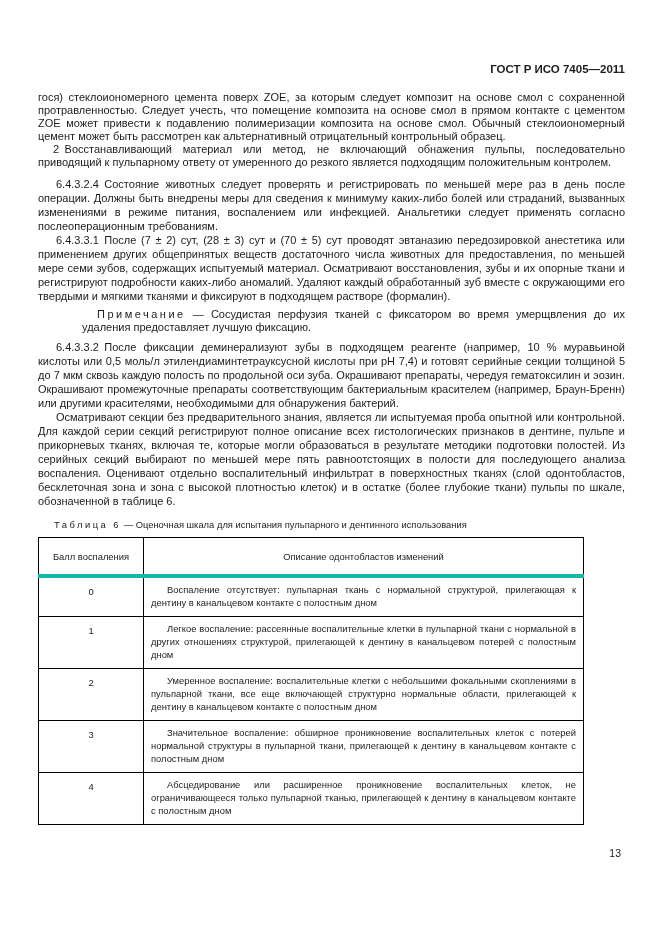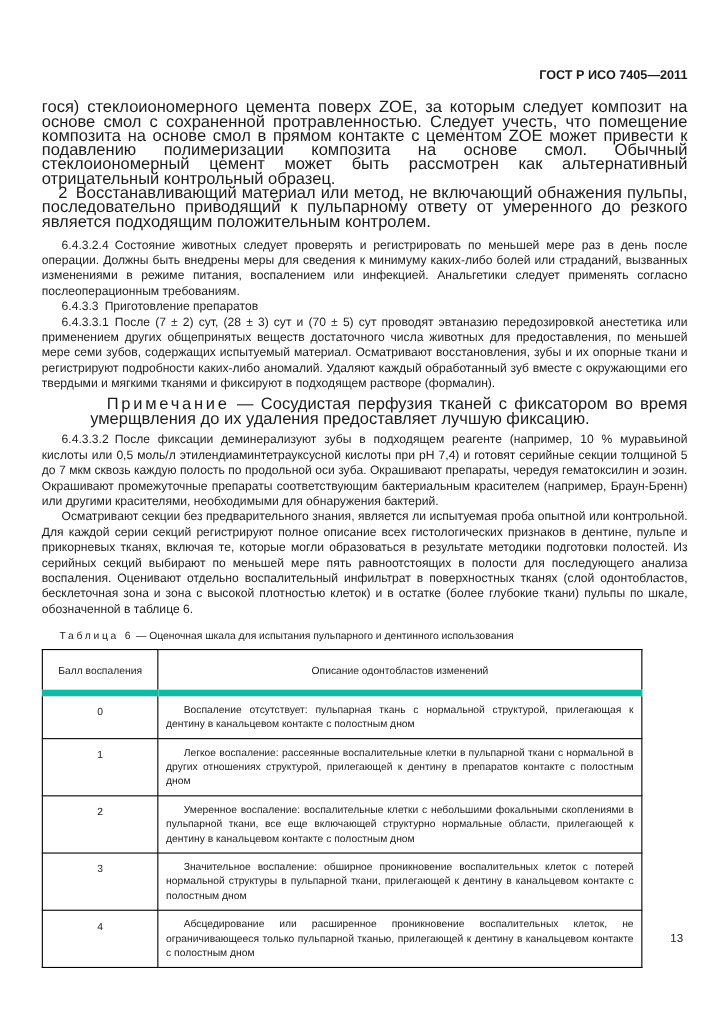--- a/index.html
+++ b/index.html
@@ -23,21 +23,21 @@
     font-weight: bold;
     font-size: 11.5px;
     line-height: 14px;
     margin: 0 0 15px 0;
   }
   p {
     margin: 0;
     text-align: justify;
   }
   .small {
-    font-size: 15px;
+    font-size: 11px;
     line-height: 13px;
   }
   .body-text {
     font-size: 11px;
     line-height: 14px;
   }
   .indent { text-indent: 18px; }
   .indent-sm { text-indent: 15px; }
   .gap-top { margin-top: 8px; }
   .note-block {
@@ -63,21 +63,21 @@
     line-height: 13px;
     color: #1c1c1c;
   }
   table.gost th,
   table.gost td {
     border: 1px solid #000;
     vertical-align: top;
     font-weight: normal;
   }
   table.gost thead th {
-    border-bottom: 6px solid #14b8a6;
+    border-bottom: 4px solid #14b8a6;
     text-align: center;
     vertical-align: middle;
     padding: 6px 4px;
     height: 24px;
   }
   table.gost td.score-cell {
     width: 100px;
     text-align: center;
     padding: 7px 2px 5px 2px;
   }
@@ -99,21 +99,20 @@
 <body>
 
 <div class="page">
 
   <div class="doc-header">ГОСТ Р ИСО 7405—2011</div>
 
   <p class="small">гося) стеклоиономерного цемента поверх ZOE, за которым следует композит на основе смол с сохраненной протравленностью. Следует учесть, что помещение композита на основе смол в прямом контакте с цементом ZOE может привести к подавлению полимеризации композита на основе смол. Обычный стеклоиономерный цемент может быть рассмотрен как альтернативный отрицательный контрольный образец.</p>
   <p class="small indent-sm">2 Восстанавливающий материал или метод, не включающий обнажения пульпы, последовательно приводящий к пульпарному ответу от умеренного до резкого является подходящим положительным контролем.</p>
 
   <p class="body-text indent gap-top">6.4.3.2.4 Состояние животных следует проверять и регистрировать по меньшей мере раз в день после операции. Должны быть внедрены меры для сведения к минимуму каких-либо болей или страданий, вызванных изменениями в режиме питания, воспалением или инфекцией. Анальгетики следует применять согласно послеоперационным требованиям.</p>
-  <p class="body-text indent">6.4.3.3 Приготовление препаратов</p>
   <p class="body-text indent">6.4.3.3.1 После (7 ± 2) сут, (28 ± 3) сут и (70 ± 5) сут проводят эвтаназию передозировкой анестетика или применением других общепринятых веществ достаточного числа животных для предоставления, по меньшей мере семи зубов, содержащих испытуемый материал. Осматривают восстановления, зубы и их опорные ткани и регистрируют подробности каких-либо аномалий. Удаляют каждый обработанный зуб вместе с окружающими его твердыми и мягкими тканями и фиксируют в подходящем растворе (формалин).</p>
 
   <p class="small indent-sm note-block"><span class="spaced-label">Примечание</span> <span>— Сосудистая перфузия тканей с фиксатором во время умерщвления до их удаления предоставляет лучшую фиксацию.</span></p>
 
   <p class="body-text indent">6.4.3.3.2 После фиксации деминерализуют зубы в подходящем реагенте (например, 10 % муравьиной кислоты или 0,5 моль/л этилендиаминтетрауксусной кислоты при pH 7,4) и готовят серийные секции толщиной 5 до 7 мкм сквозь каждую полость по продольной оси зуба. Окрашивают препараты, чередуя гематоксилин и эозин. Окрашивают промежуточные препараты соответствующим бактериальным красителем (например, Браун-Бренн) или другими красителями, необходимыми для обнаружения бактерий.</p>
   <p class="body-text indent">Осматривают секции без предварительного знания, является ли испытуемая проба опытной или контрольной. Для каждой серии секций регистрируют полное описание всех гистологических признаков в дентине, пульпе и прикорневых тканях, включая те, которые могли образоваться в результате методики подготовки полостей. Из серийных секций выбирают по меньшей мере пять равноотстоящих в полости для последующего анализа воспаления. Оценивают отдельно воспалительный инфильтрат в поверхностных тканях (слой одонтобластов, бесклеточная зона и зона с высокой плотностью клеток) и в остатке (более глубокие ткани) пульпы по шкале, обозначенной в таблице 6.</p>
 
   <p class="table-caption"><span class="spaced-label">Таблица 6</span> <span>— Оценочная шкала для испытания пульпарного и дентинного использования</span></p>
 
   <table class="gost">
@@ -126,21 +125,21 @@
     <tbody>
       <tr>
         <td class="score-cell">0</td>
         <td class="desc-cell">
             <p>Воспаление отсутствует: пульпарная ткань с нормальной структурой, прилегающая к дентину в канальцевом контакте с полостным дном</p>
           </td>
       </tr>
       <tr>
         <td class="score-cell">1</td>
         <td class="desc-cell">
-            <p>Легкое воспаление: рассеянные воспалительные клетки в пульпарной ткани с нормальной в других отношениях структурой, прилегающей к дентину в препаратов контакте с полостным дном</p>
+            <p>Легкое воспаление: рассеянные воспалительные клетки в пульпарной ткани с нормальной в других отношениях структурой, прилегающей к дентину в канальцевом потерей с полостным дном</p>
           </td>
       </tr>
       <tr>
         <td class="score-cell">2</td>
         <td class="desc-cell">
             <p>Умеренное воспаление: воспалительные клетки с небольшими фокальными скоплениями в пульпарной ткани, все еще включающей структурно нормальные области, прилегающей к дентину в канальцевом контакте с полостным дном</p>
           </td>
       </tr>
       <tr>
         <td class="score-cell">3</td>

